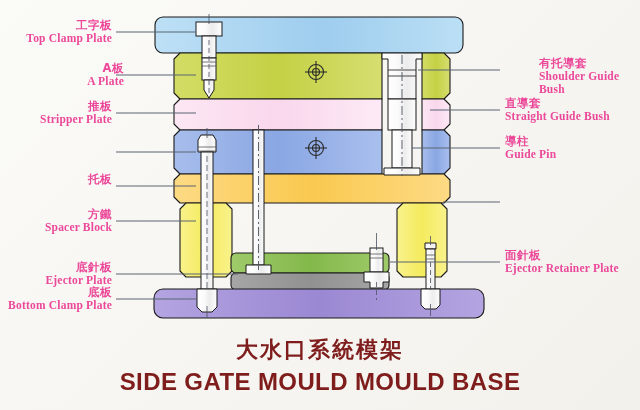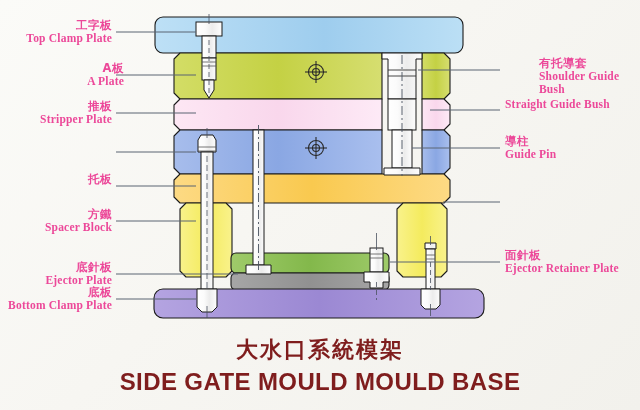--- a/index.html
+++ b/index.html
@@ -249,20 +249,21 @@
     <span class="cn">底板</span>
     <span class="en">Bottom Clamp Plate</span>
   </div>
 
   <div class="lbl right" style="left:505px;top:57px;margin-left:34px;">
     <span class="cn">有托導套</span>
     <span class="en">Shoulder Guide Bush</span>
   </div>
 
   <div class="lbl right" style="left:505px;top:97px;">
+    <span class="cn">直導套</span>
     <span class="en">Straight Guide Bush</span>
   </div>
 
   <div class="lbl right" style="left:505px;top:135px;">
     <span class="cn">導柱</span>
     <span class="en">Guide Pin</span>
   </div>
 
 
   <div class="lbl right" style="left:505px;top:249px;">

